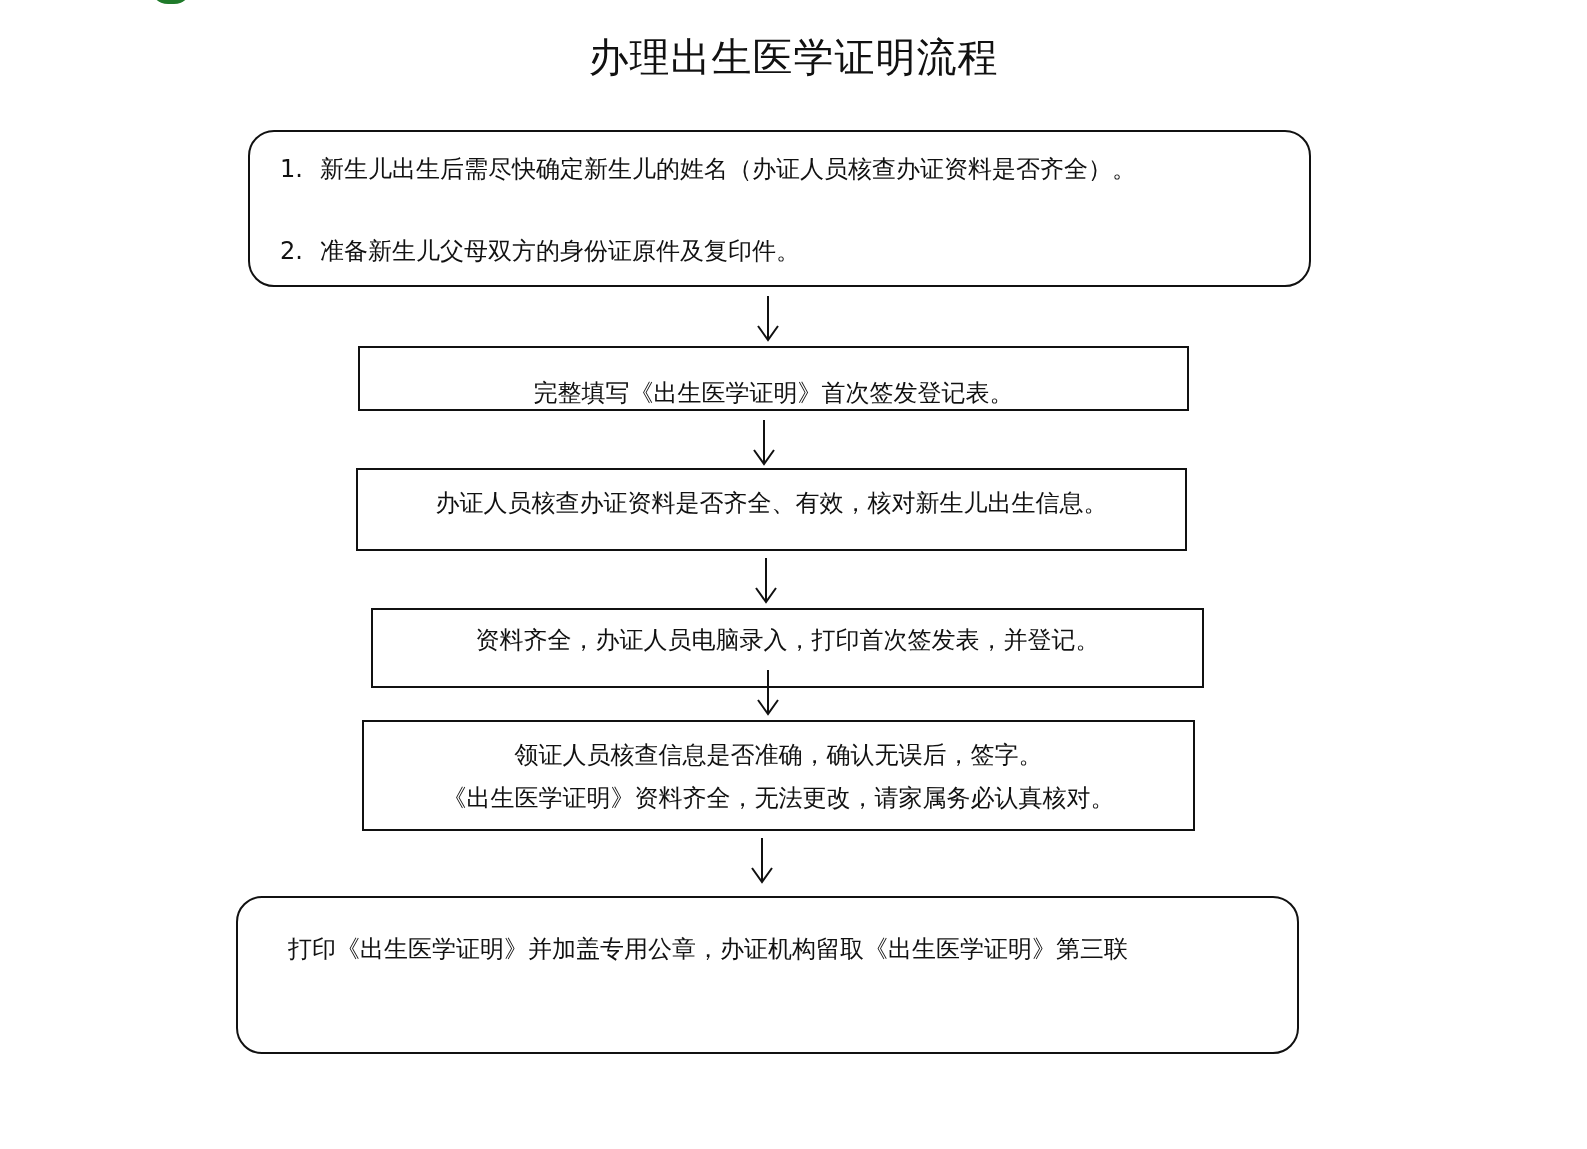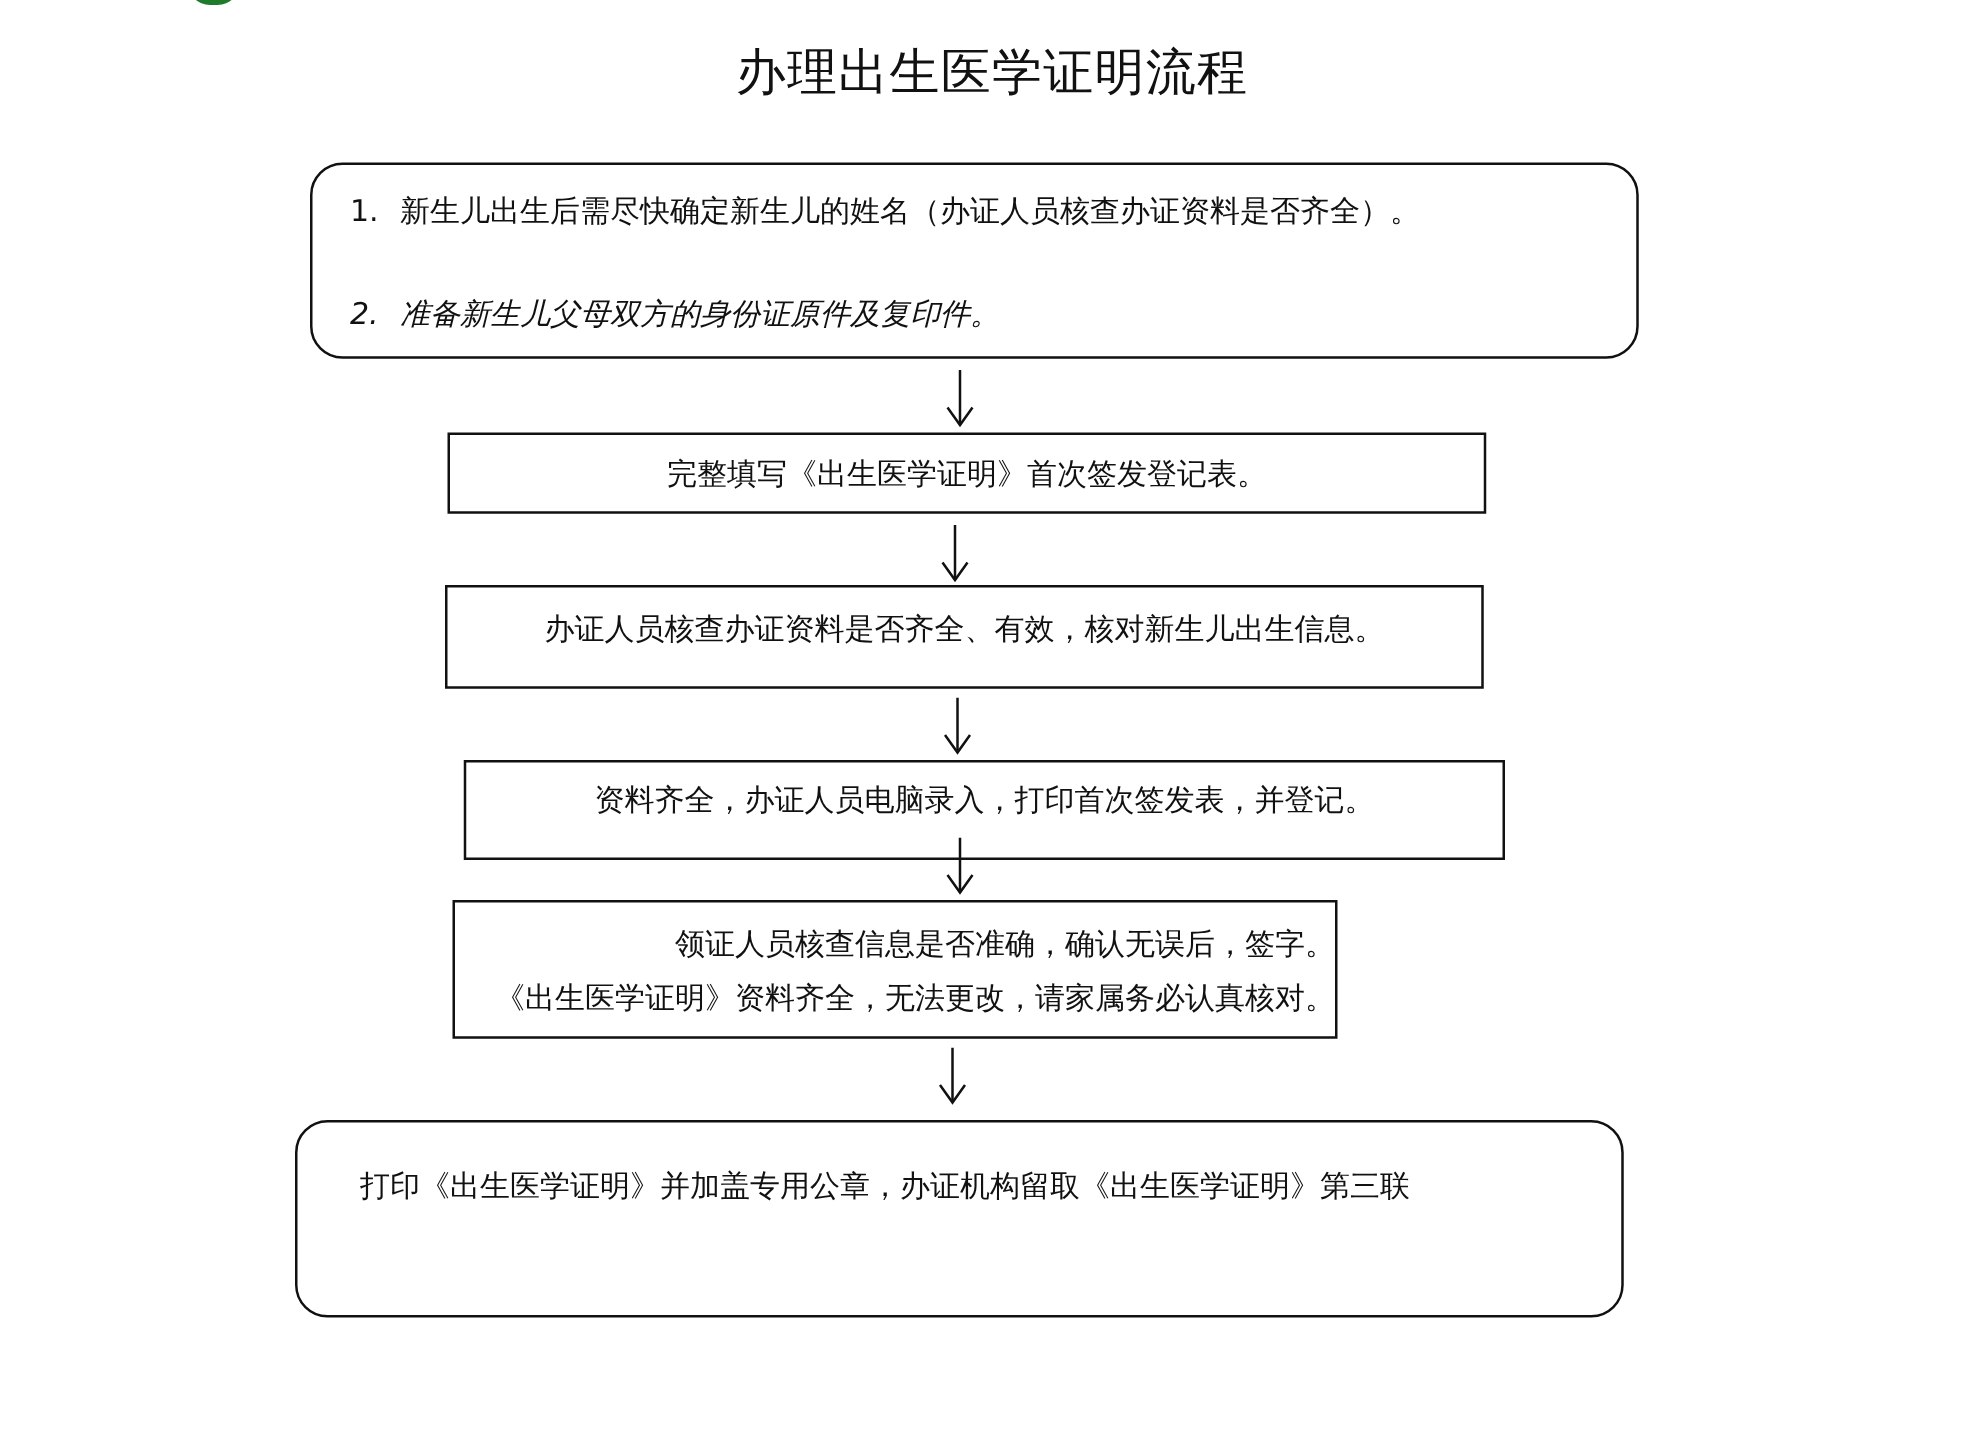--- a/index.html
+++ b/index.html
@@ -29,31 +29,31 @@
 <body>
 
 <div class="logo-fragment"></div>
 
 <div class="title">办理出生医学证明流程</div>
 
 <div class="box rounded" style="left:248px; top:130px; width:1063px; height:157px;">
   <div class="step1-item" style="top:16px;">
     <span class="num">1.</span><span>新生儿出生后需尽快确定新生儿的姓名（办证人员核查办证资料是否齐全）。</span>
   </div>
-  <div class="step1-item" style="top:98px;font-style:italic;">
+  <div class="step1-item" style="top:98px;">
     <span class="num">2.</span><span>准备新生儿父母双方的身份证原件及复印件。</span>
   </div>
 </div>
 
 <svg class="arrow" style="left:756px; top:296px; height:46px;" viewBox="0 0 24 46">
   <line x1="12" y1="0" x2="12" y2="44" stroke="#111" stroke-width="2"></line>
   <polyline points="2,30 12,44 22,30" fill="none" stroke="#111" stroke-width="2"></polyline>
 </svg>
 
-<div class="box centered" style="left:358px; top:346px; width:831px; height:65px; padding-top:10px;">
+<div class="box centered" style="left:358px; top:346px; width:831px; height:65px; padding-top:24px;">
   <div>完整填写《出生医学证明》首次签发登记表。</div>
 </div>
 
 <svg class="arrow" style="left:752px; top:420px; height:46px;" viewBox="0 0 24 46">
   <line x1="12" y1="0" x2="12" y2="44" stroke="#111" stroke-width="2"></line>
   <polyline points="2,30 12,44 22,30" fill="none" stroke="#111" stroke-width="2"></polyline>
 </svg>
 
 <div class="box centered" style="left:356px; top:468px; width:831px; height:83px; padding-top:12px;">
   <div>办证人员核查办证资料是否齐全、有效，核对新生儿出生信息。</div>
@@ -66,21 +66,21 @@
 
 <div class="box centered" style="left:371px; top:608px; width:833px; height:80px; padding-top:9px;">
   <div>资料齐全，办证人员电脑录入，打印首次签发表，并登记。</div>
 </div>
 
 <svg class="arrow" style="left:756px; top:670px; height:46px;" viewBox="0 0 24 46">
   <line x1="12" y1="0" x2="12" y2="44" stroke="#111" stroke-width="2"></line>
   <polyline points="2,30 12,44 22,30" fill="none" stroke="#111" stroke-width="2"></polyline>
 </svg>
 
-<div class="box centered" style="left:362px; top:720px; width:708px; height:111px; padding-top:12px; line-height:1.8;text-align:right;">
+<div class="box centered" style="left:362px; top:720px; width:833px; height:111px; padding-top:12px; line-height:1.8;">
   <div>领证人员核查信息是否准确，确认无误后，签字。</div>
   <div>《出生医学证明》资料齐全，无法更改，请家属务必认真核对。</div>
 </div>
 
 <svg class="arrow" style="left:750px; top:838px; height:46px;" viewBox="0 0 24 46">
   <line x1="12" y1="0" x2="12" y2="44" stroke="#111" stroke-width="2"></line>
   <polyline points="2,30 12,44 22,30" fill="none" stroke="#111" stroke-width="2"></polyline>
 </svg>
 
 <div class="box rounded" style="left:236px; top:896px; width:1063px; height:158px; padding:30px 0 16px 50px; line-height:1.8;">

